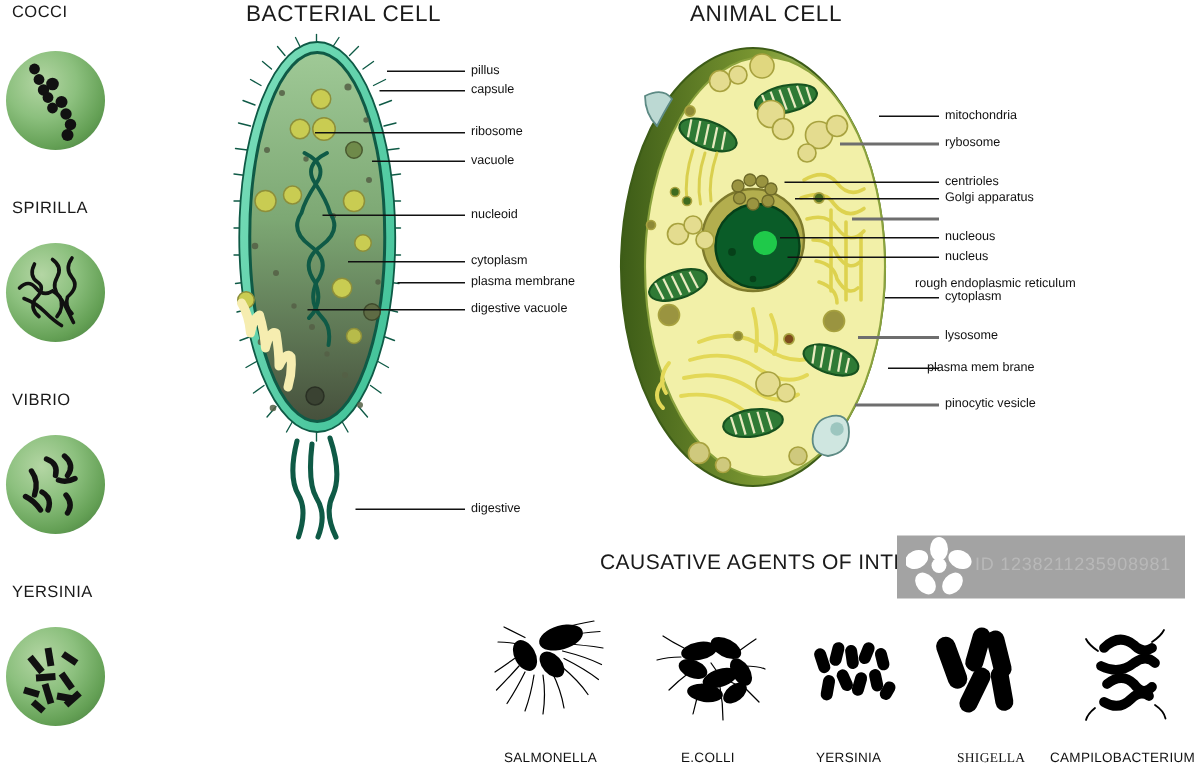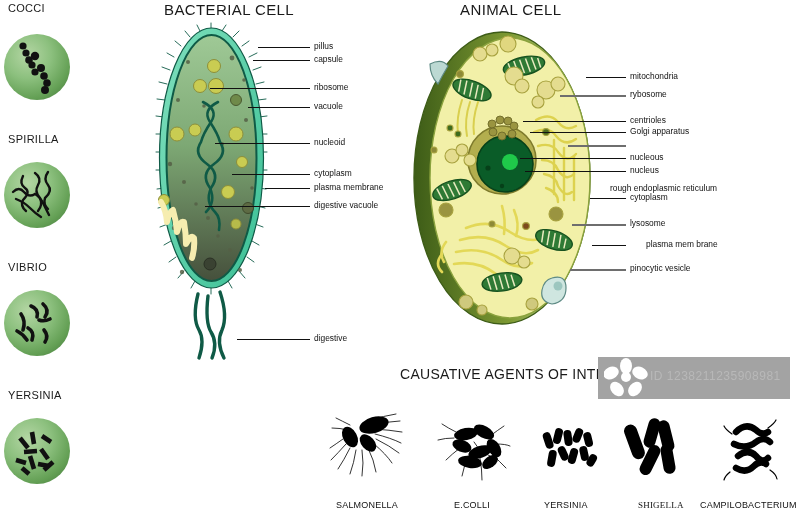--- a/index.html
+++ b/index.html
@@ -402,21 +402,21 @@
       <div class="lbl" style="left: 610px; top: 140px; margin-top: 44px;">rough endoplasmic reticulum</div>
       <div class="lead" style="left: 520px; top: 158px; width: 106px;"></div>
       <div class="lbl" style="left: 630px; top: 153px;">nucleous</div>
       <div class="lead" style="left: 525px; top: 171px; width: 101px;"></div>
       <div class="lbl" style="left: 630px; top: 166px;">nucleus</div>
       <div class="lead" style="left: 590px; top: 198px; width: 36px;"></div>
       <div class="lbl" style="left: 630px; top: 193px;">cytoplasm</div>
       <div class="lead thick" style="left: 572px; top: 224px; width: 54px;"></div>
       <div class="lbl" style="left: 630px; top: 219px;">lysosome</div>
       <div class="lead" style="left: 592px; top: 245px; width: 34px;"></div>
-      <div class="lbl" style="left: 646px; top: 240px; text-align: center;">plasma mem brane</div>
+      <div class="lbl" style="left: 618px; top: 240px; text-align: center;">plasma mem brane</div>
       <div class="lead thick" style="left: 570px; top: 269px; width: 56px;"></div>
       <div class="lbl" style="left: 630px; top: 264px;">pinocytic vesicle</div>
     </div>
 
   <div class="sec-ttl" style="left:400px;top:366px;">CAUSATIVE AGENTS OF INTESTINAL INFECTIONS</div>
 
   <div class="bacticon" style="left:328px;top:410px;">
     <svg width="84" height="82" viewBox="0 0 84 82">
       <g stroke="#000" stroke-width="0.8" fill="none" stroke-linecap="round">
         <path d="M42 10 q14-4 26-6"></path>

